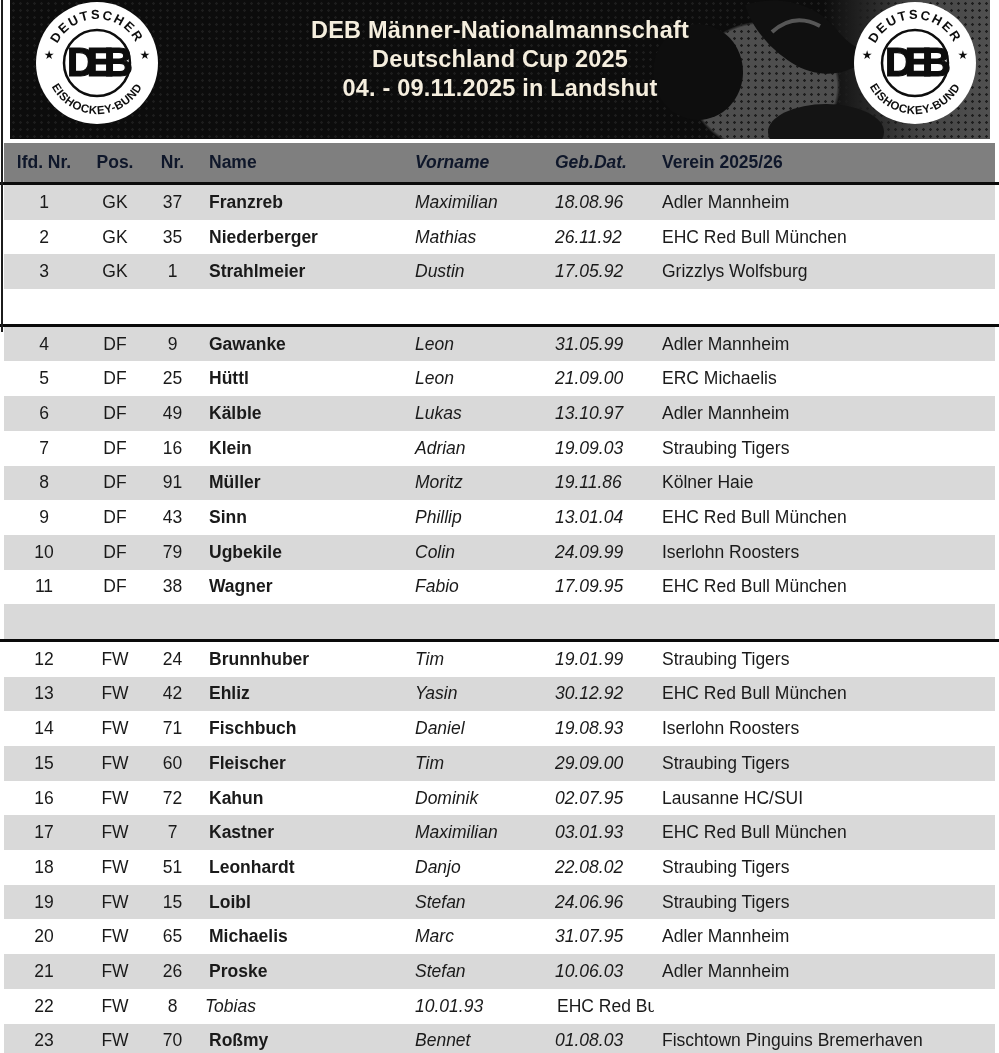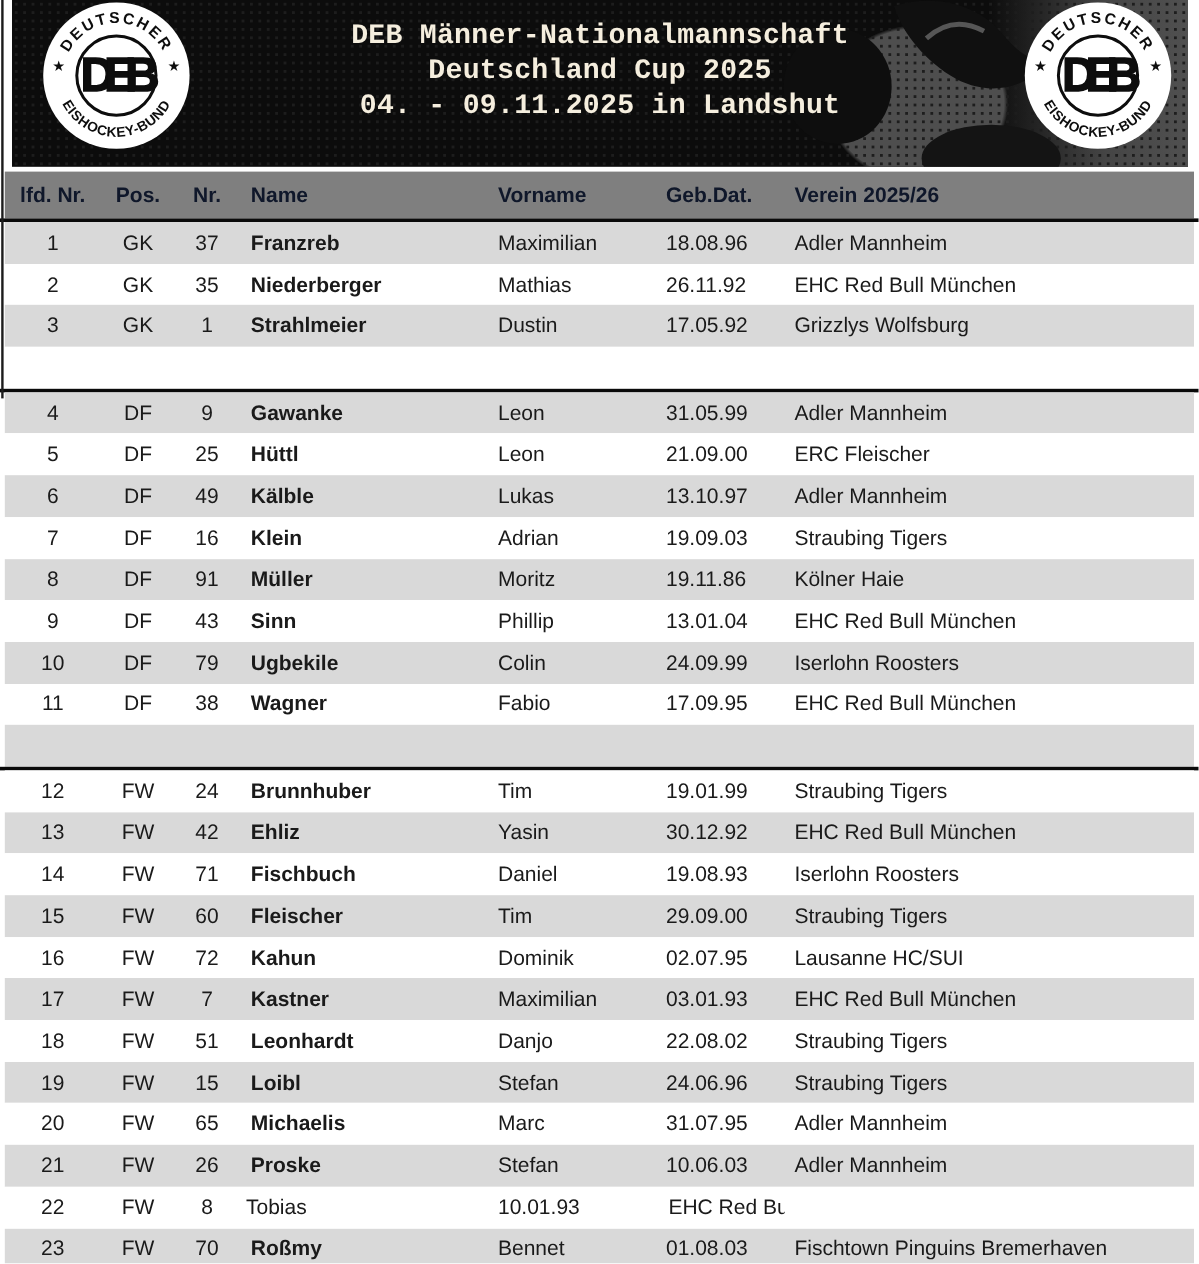--- a/index.html
+++ b/index.html
@@ -15,21 +15,21 @@
     background-image:
       radial-gradient(circle, #1d1d1d 1.1px, rgba(0,0,0,0) 1.5px),
       radial-gradient(118px 102px at 77% 62%, #4e4e4e 61%, rgba(78,78,78,0) 64%),
       linear-gradient(90deg, rgba(0,0,0,0) 0%, rgba(0,0,0,0) 83%, #454545 93%, #505050 100%);
     background-size:7px 7px, 100% 100%, 100% 100%;
   }
   .eagle-art { position:absolute; left:0; top:0; width:980px; height:139px; }
   .banner-title {
     position:absolute; left:0; top:0; width:100%; padding-top:16px;
     text-align:center; color:#f5eede; font-weight:bold;
-    font-size:23.5px; line-height:29px; letter-spacing:0.2px;font-family:Liberation Mono, monospace;
+    font-size:23.5px; line-height:29px; letter-spacing:0.2px;
   }
   .logo { position:absolute; top:1px; width:124px; height:124px; }
   .logo-left  { left:25px; }
   .logo-right { left:843px; }
   .logo text, .logo textPath { fill:#0d0d0d; }
 
   
   .edge-artifact {
     position:absolute; left:1px; top:0; width:2px; height:332px;
     background:#1c1c1c; z-index:5;
@@ -47,21 +47,21 @@
     font-weight:bold; font-size:17.5px;
   }
   .hline {
     height:3px; background:#0a0a0a;
     margin-left:-4px; width:999px;
   }
   .row { height:34.7px; font-size:17.5px; color:#1a1a1a; background:#ffffff; }
   .row.alt { background:#d9d9d9; }
   .c-center { text-align:center; }
   .c-name   { font-weight:bold; padding-left:10px; }
-  .c-text   { padding-left:6px; }
+  .c-text   { padding-left:6px;font-style:italic; }
   .c-verein { padding-left:8px; }
   .cell { white-space:nowrap; overflow:hidden; }
 </style>
 </head>
 <body>
 
 <div class="page">
 
   <div class="edge-artifact"></div>
 
@@ -172,21 +172,21 @@
           <div class="cell c-text">31.05.99</div>
           <div class="cell c-verein">Adler Mannheim</div>
         </div>
         <div class="row grid-cols">
           <div class="cell c-center">5</div>
           <div class="cell c-center">DF</div>
           <div class="cell c-center">25</div>
           <div class="cell c-name">Hüttl</div>
           <div class="cell c-text">Leon</div>
           <div class="cell c-text">21.09.00</div>
-          <div class="cell c-verein">ERC Fleischer</div>
+          <div class="cell c-verein">ERC Michaelis</div>
         </div>
         <div class="row grid-cols alt">
           <div class="cell c-center">6</div>
           <div class="cell c-center">DF</div>
           <div class="cell c-center">49</div>
           <div class="cell c-name">Kälble</div>
           <div class="cell c-text">Lukas</div>
           <div class="cell c-text">13.10.97</div>
           <div class="cell c-verein">Adler Mannheim</div>
         </div>

